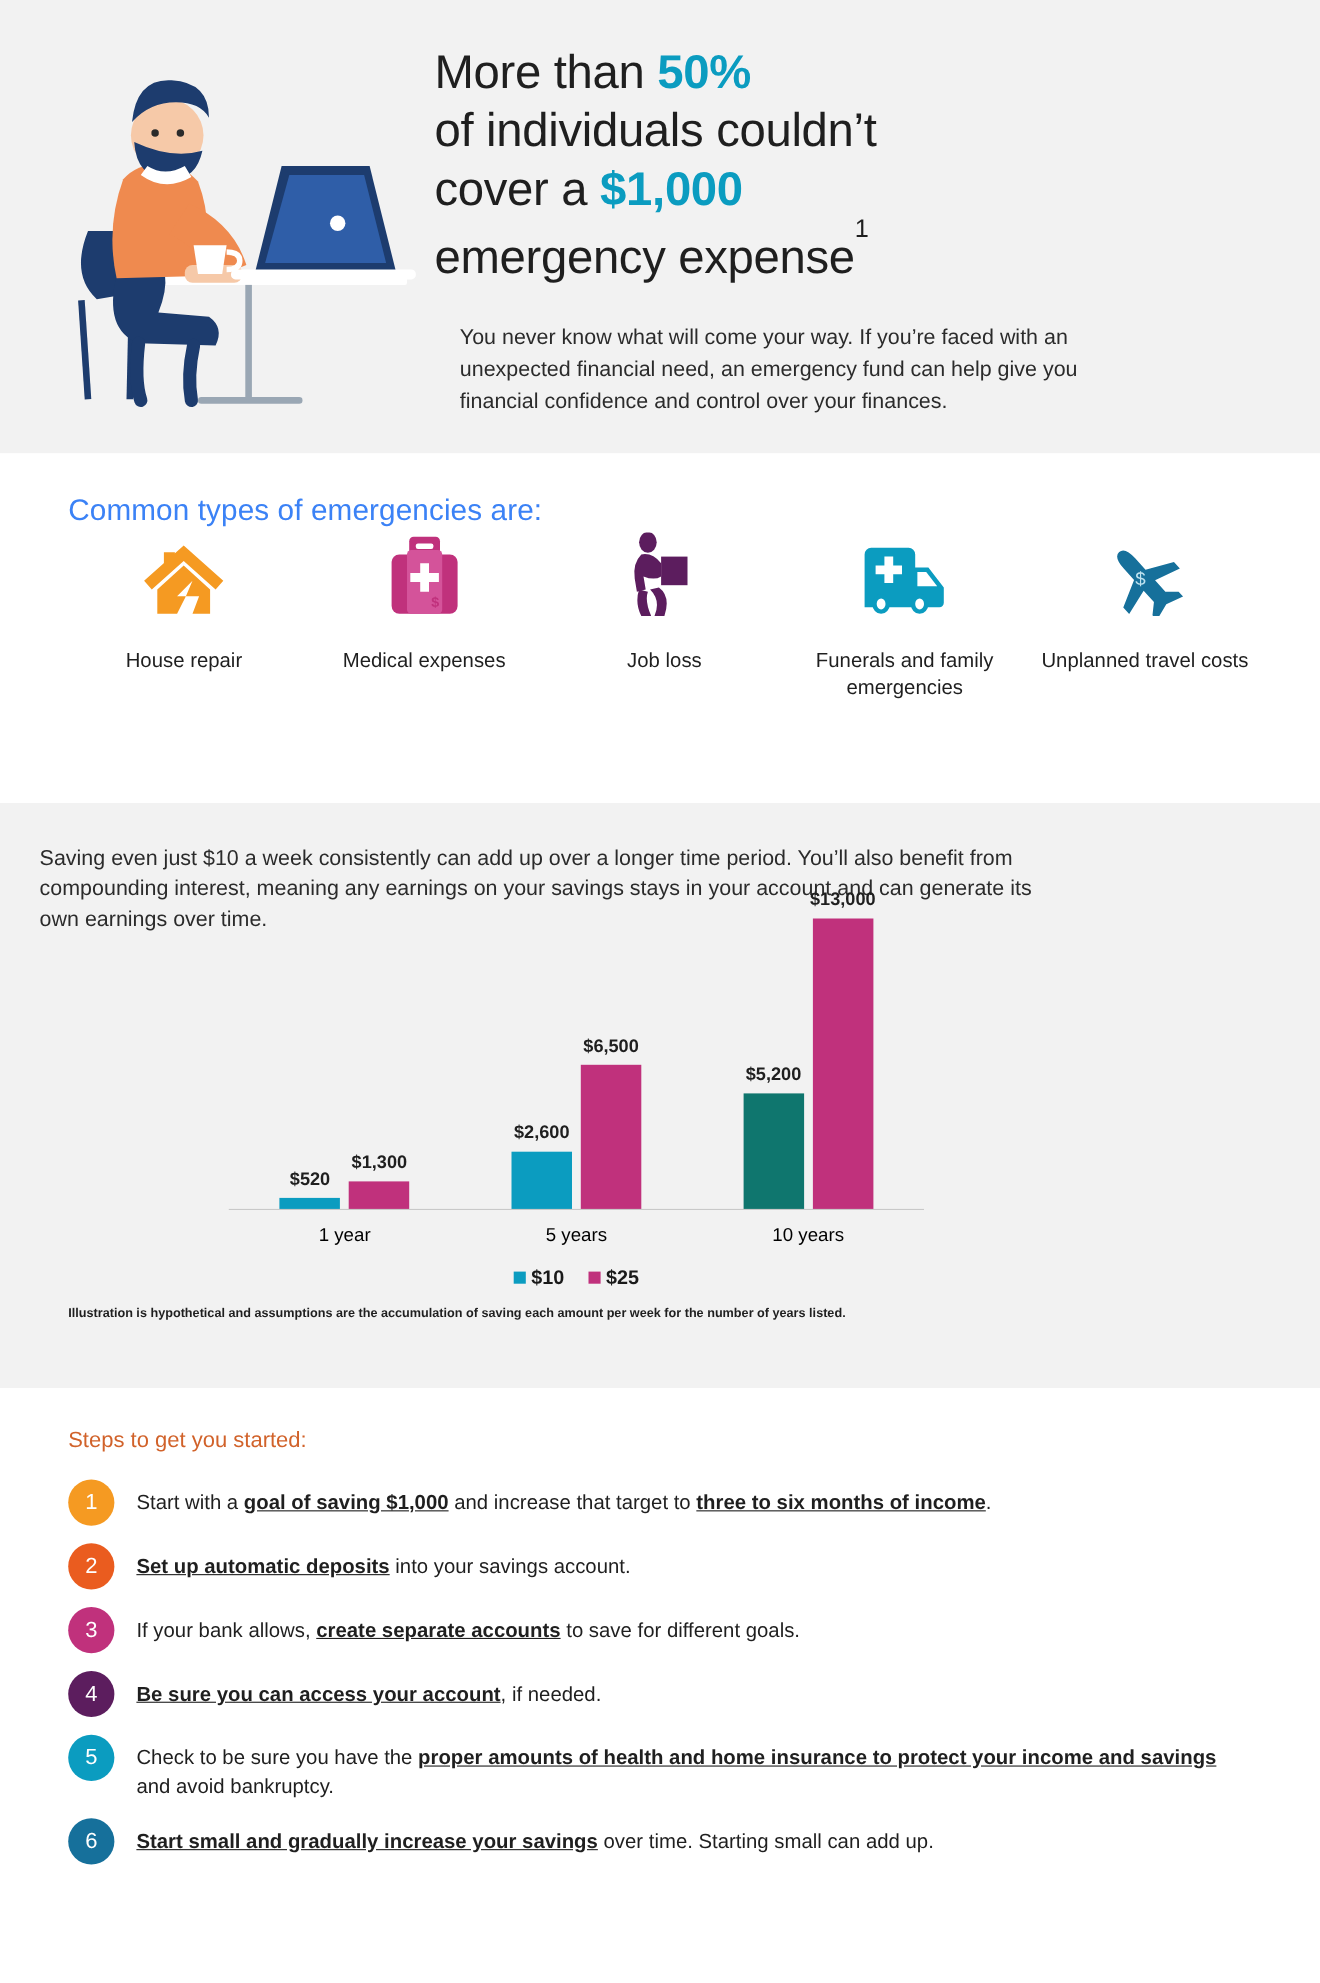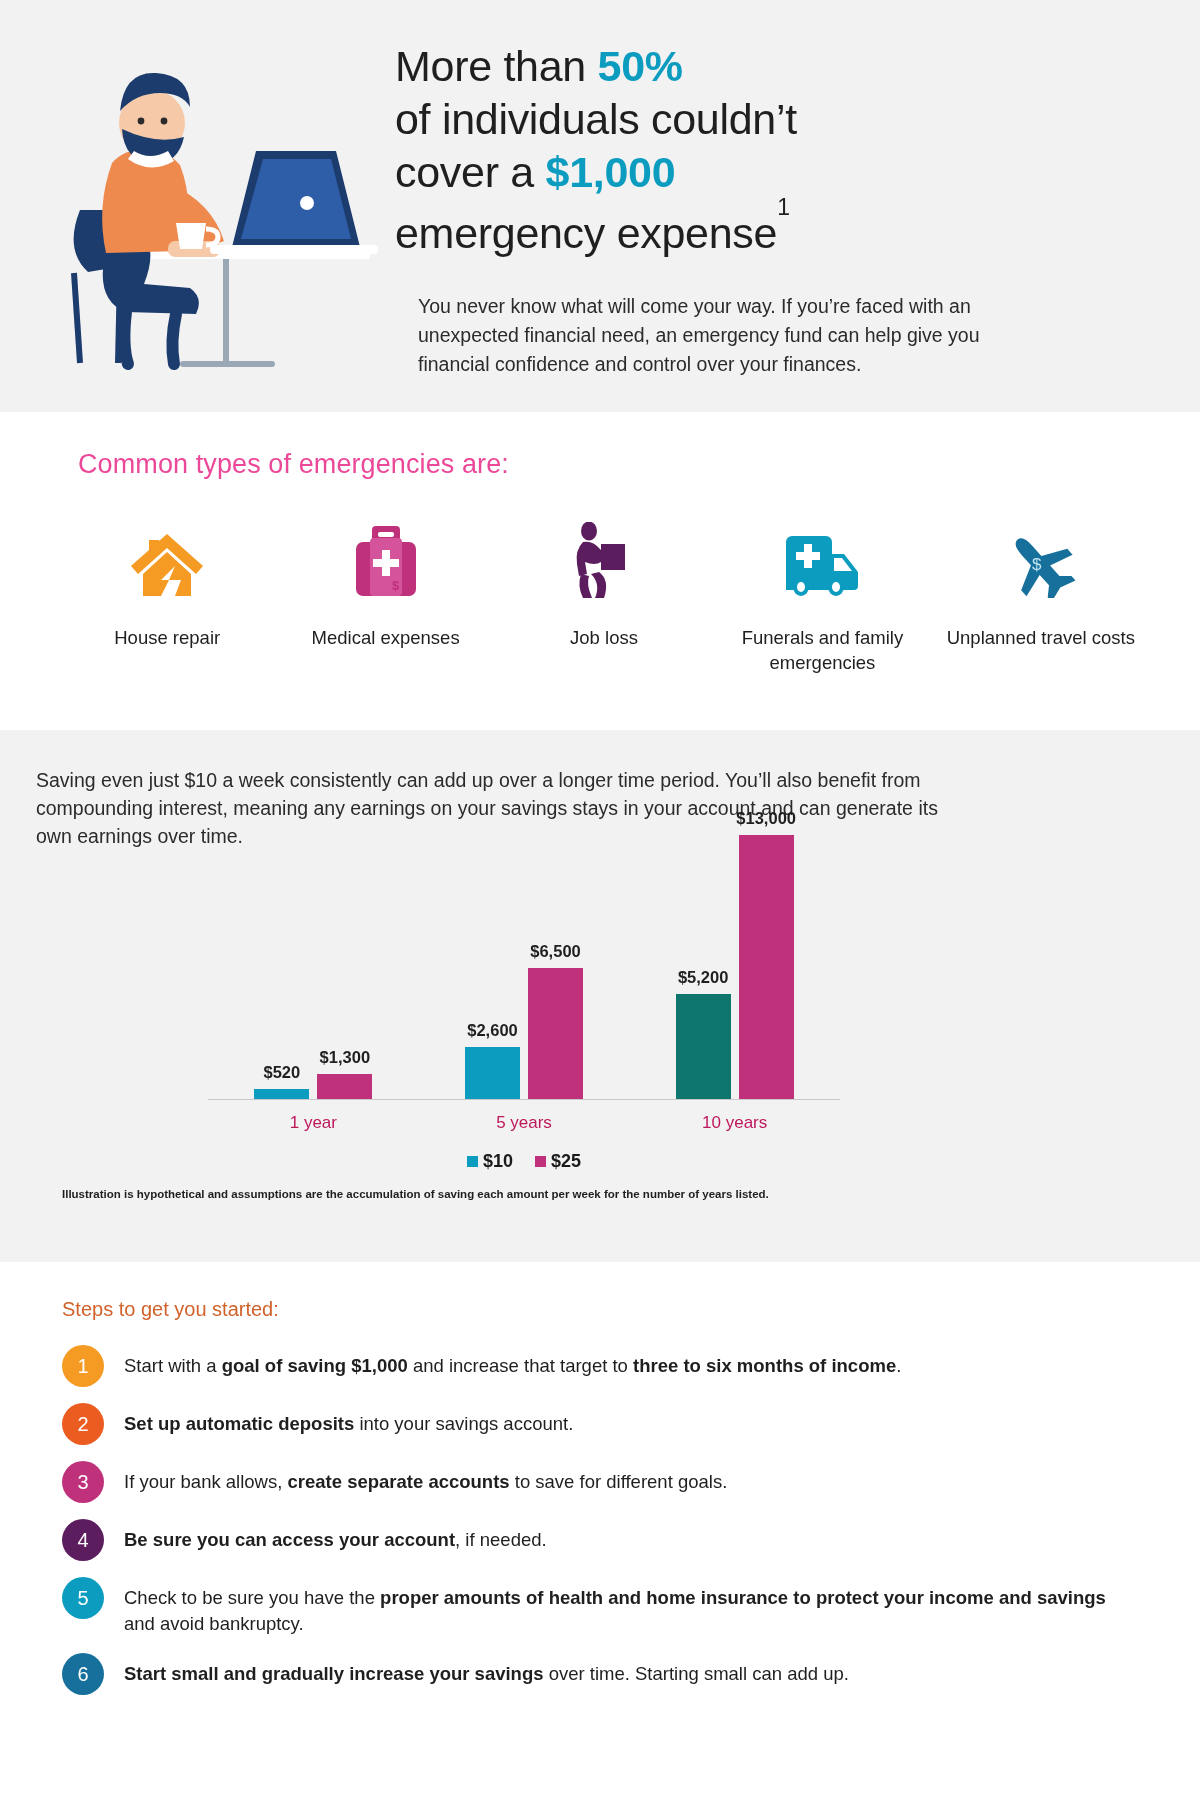--- a/index.html
+++ b/index.html
@@ -28,22 +28,22 @@
   .hero-h1 sup { font-size:23px; top:-18px; position:relative; font-weight:400; }
   .hero-p {
     margin-top:32px; font-size:19.5px; line-height:29px; color:#2b2b2b;
     max-width:590px;
     margin-left:23px;
   }
 
   
   .emerg { background:#ffffff; padding:37px 0 40px 0; height:318px; }
   .section-head {
-    font-size:27px; color:#ec4899; font-weight:400;
-    padding-left:78px; margin-bottom:38px; letter-spacing:0.1px;
+    font-size:27px; color:#3b82f6; font-weight:400;
+    padding-left:62px; letter-spacing:0.1px;
   }
   .icon-row {
     display:flex; padding:0 50px 0 58px;
   }
   .icon-cell {
     flex:1; display:flex; flex-direction:column; align-items:center;
   }
   .icon-box { height:80px; display:flex; align-items:flex-end; justify-content:center; }
   .icon-label {
     margin-top:27px; font-size:18.5px; line-height:25px; text-align:center; color:#1f1f1f;
@@ -64,21 +64,21 @@
   .groups { position:absolute; inset:0; display:flex; align-items:flex-end; }
   .group { flex:1; display:flex; justify-content:center; align-items:flex-end; gap:8px; }
   .bar { width:55px; position:relative;margin-top:10px; }
   .bar span {
     position:absolute; top:-26px; left:50%; transform:translateX(-50%);
     font-size:16.5px; font-weight:700; color:#1f1f1f; white-space:nowrap;
   }
   .xlabels {
     position:absolute; left:208px; bottom:57px; width:632px; display:flex;
   }
-  .xlabels div { flex:1; text-align:center; font-size:17px; color:#be185d; }
+  .xlabels div { flex:1; text-align:center; font-size:17px; color:#000000; }
   .legend {
     position:absolute; left:208px; bottom:18px; width:632px;
     display:flex; justify-content:center; gap:22px; align-items:center;
   }
   .legend-item { display:flex; align-items:center; gap:5px; font-size:18px; font-weight:700; }
   .swatch { width:11px; height:11px; display:inline-block; }
   .footnote {
     padding:0 62px; font-size:11.5px; font-weight:700; color:#1f1f1f; line-height:16px;
     margin-top:-4px;
   }
@@ -90,21 +90,21 @@
   }
   .step {
     display:flex; align-items:flex-start; padding:0 60px 0 62px; margin-bottom:16px;
   }
   .badge {
     flex:0 0 42px; width:42px; height:42px; border-radius:50%;
     color:#fff; font-size:20px; display:flex; align-items:center; justify-content:center;
     margin-right:20px; font-weight:400;
   }
   .step-txt { font-size:18.5px; line-height:26px; color:#1f1f1f; padding-top:8px; }
-  .step-txt b { font-weight:700; }
+  .step-txt b { font-weight:700;text-decoration:underline; }
 </style>
 </head>
 <body>
 
 <section class="hero">
   <div class="hero-art">
     <svg width="330" height="330" viewBox="0 0 330 330" style="position:absolute;left:60px;top:5px;">
 
       <rect x="40" y="205" width="270" height="9" rx="2" fill="#ffffff"></rect>
       <rect x="163" y="214" width="6" height="105" fill="#9aa7b4"></rect>

